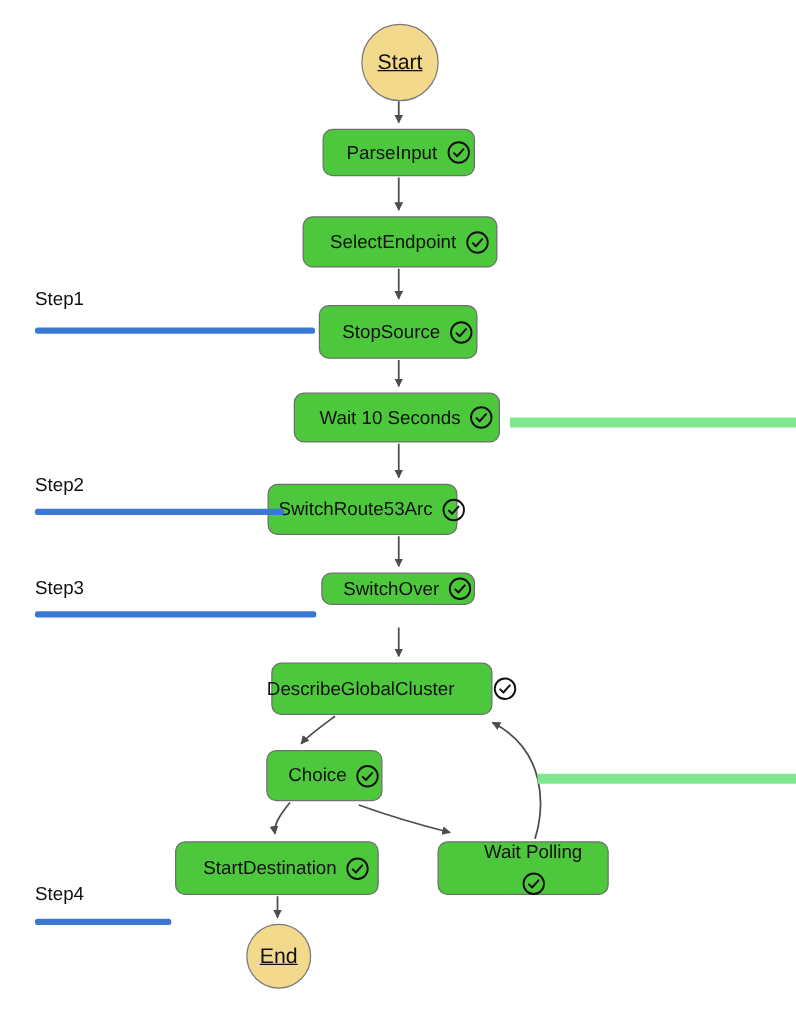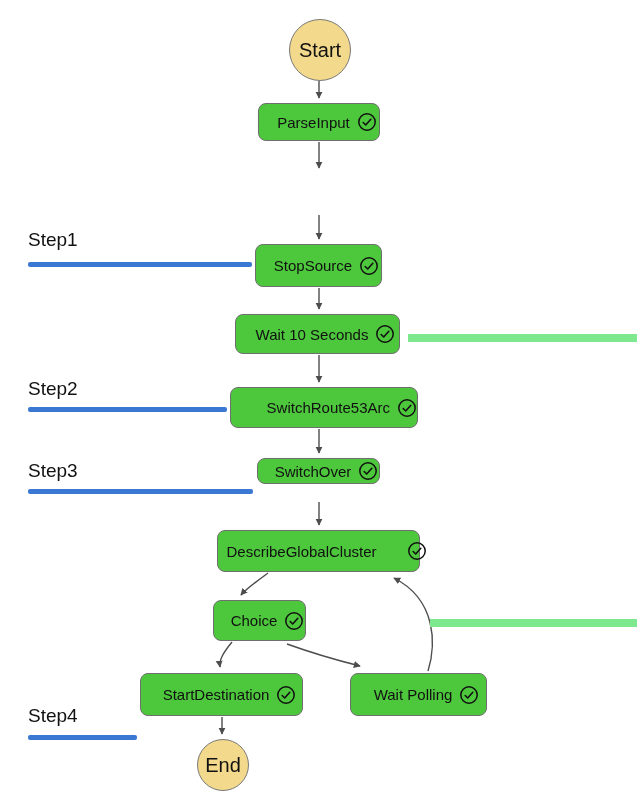--- a/index.html
+++ b/index.html
@@ -16,45 +16,45 @@
   html,body{margin:0;padding:0;background:var(--bg);}
   .canvas{
     position:relative;width:637px;height:808px;background:var(--bg);
     font-family:"Liberation Sans",sans-serif;color:var(--text);overflow:hidden;
   }
   svg.edges{position:absolute;left:0;top:0;width:637px;height:808px;pointer-events:none;}
   svg.edges path.edge{fill:none;stroke:var(--edge);stroke-width:1.4;}
   .terminal{
     position:absolute;display:flex;align-items:center;justify-content:center;
     background:var(--terminal-fill);border:1.5px solid var(--terminal-border);
-    border-radius:50%;font-size:20px;color:var(--text);
+    border-radius:50%;font-size:17px;color:var(--text);text-decoration:underline;
   }
   .terminal.start{left:289px;top:19px;width:60px;height:60px;}
   .terminal.end{left:197px;top:739px;width:50px;height:50px;}
   .task{
     position:absolute;display:flex;align-items:center;justify-content:center;gap:7px;
     background:var(--node-fill);border:1.3px solid var(--node-border);border-radius:8px;
     font-size:15px;color:var(--text);box-sizing:border-box;cursor:pointer;padding-left:16px;
   }
   .task .lbl{white-space:nowrap;}
   .task svg.check{width:20px;height:20px;flex:0 0 auto;}
   .task svg.check circle{fill:none;stroke:var(--text);stroke-width:1.5;}
   .task svg.check path{fill:none;stroke:var(--text);stroke-width:1.6;stroke-linecap:round;stroke-linejoin:round;}
   .n0{left:258px;top:103px;width:122px;height:38px;}
   .n1{left:242px;top:173px;width:156px;height:41px;}
   .n2{left:255px;top:244px;width:127px;height:43px;text-align:right;}
   .n3{left:235px;top:314px;width:165px;height:40px;}
-  .n4{left:230px;top:387px;width:188px;height:41px;justify-content:flex-end;}
+  .n4{left:214px;top:387px;width:152px;height:41px;}
   .n5{left:257px;top:458px;width:123px;height:26px;}
-  .n6{left:217px;top:530px;width:203px;height:42px;gap:30px;}
+  .n6{left:217px;top:530px;width:177px;height:42px;gap:30px;}
   .n7{left:193px;top:600px;width:93px;height:41px;margin-left:20px;}
   .n8{left:140px;top:673px;width:163px;height:43px;}
-  .n9{left:350px;top:673px;width:137px;height:43px;}
+  .n9{left:350px;top:673px;width:137px;height:43px;flex-direction:column;}
   .step{position:absolute;left:28px;}
-  .step .step-lbl{display:block;font-size:19px;line-height:22px;color:var(--text);}
+  .step .step-lbl{display:block;font-size:15px;line-height:22px;color:var(--text);}
   .step .step-line{background:var(--step-line);height:5px;border-radius:2px;position:absolute;left:0;}
   .s1{top:229px;} .s1 .step-line{top:33px;width:224px;}
   .s2{top:378px;} .s2 .step-line{top:29px;width:199px;}
   .s3{top:460px;text-align:right;} .s3 .step-line{top:29px;width:225px;}
   .s4{top:705px;} .s4 .step-line{top:30px;width:109px;}
   .hline{position:absolute;height:8px;background:var(--highlight-line);}
   .h1{left:408px;top:334px;width:229px;}
   .h2{left:430px;top:619px;width:207px;}
 </style>
 </head>
@@ -81,20 +81,27 @@
     <path class="edge" d="M428,671 C436,645 437,600 394,578" marker-end="url(#arrow)"></path>
     <path class="edge" d="M222,717 L222,734" marker-end="url(#arrow)"></path>
   </svg>
 
   <div class="terminal start">
     <span>Start</span>
   </div>
 
   <div class="task n0">
     <span class="lbl">ParseInput</span>
+    <svg class="check" viewBox="0 0 20 20">
+        <circle cx="10" cy="10" r="8.2"></circle>
+        <path d="M6.2,10.5 L8.7,13 L13.8,7.3"></path>
+      </svg>
+  </div>
+  <div class="task n1">
+    <span class="lbl">SelectEndpoint</span>
     <svg class="check" viewBox="0 0 20 20">
         <circle cx="10" cy="10" r="8.2"></circle>
         <path d="M6.2,10.5 L8.7,13 L13.8,7.3"></path>
       </svg>
   </div>
   <div class="task n2">
     <span class="lbl">StopSource</span>
     <svg class="check" viewBox="0 0 20 20">
         <circle cx="10" cy="10" r="8.2"></circle>
         <path d="M6.2,10.5 L8.7,13 L13.8,7.3"></path>

